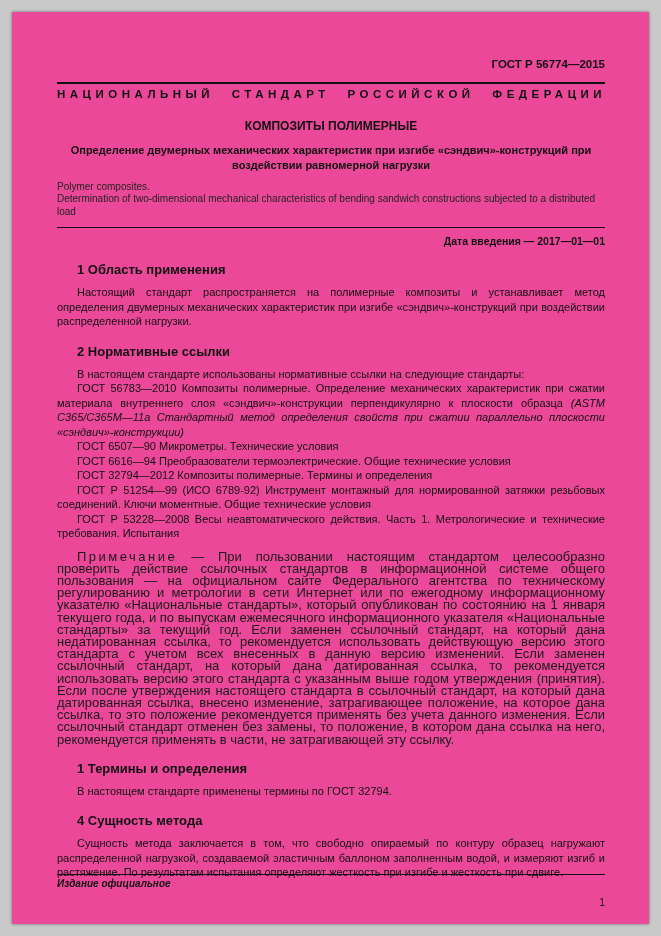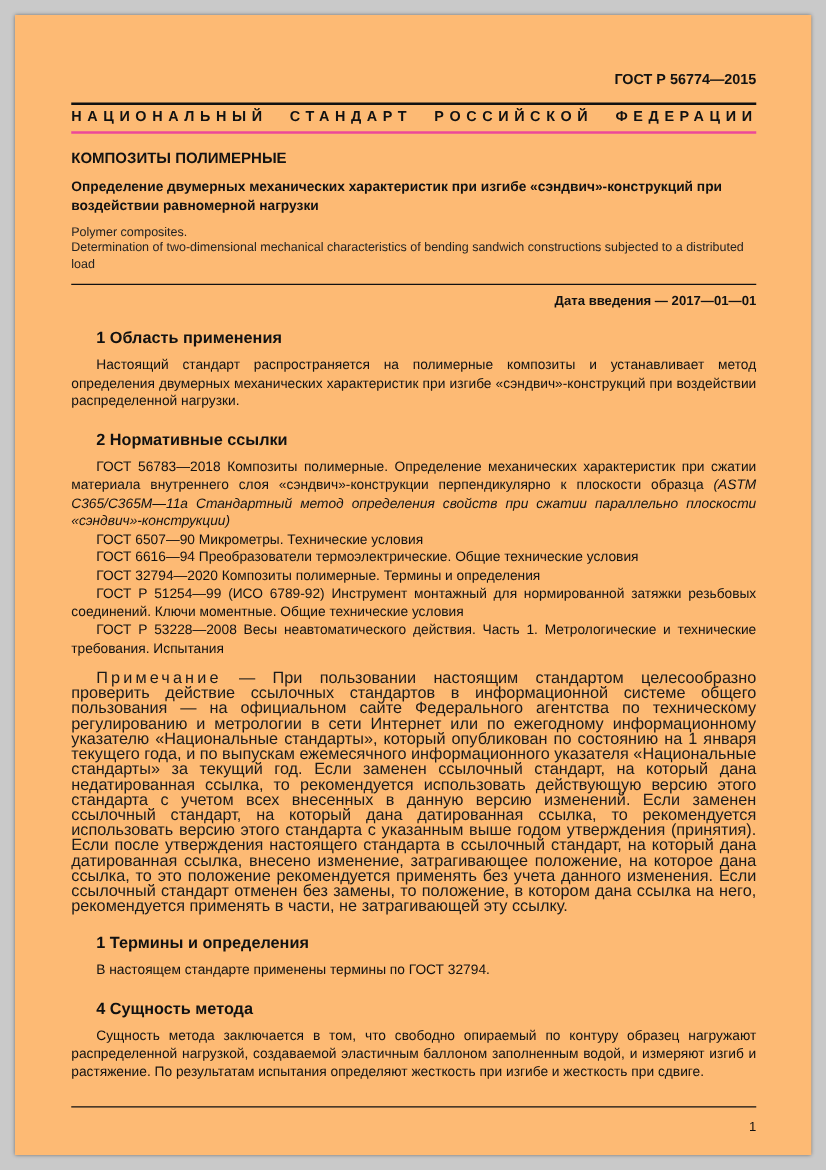--- a/index.html
+++ b/index.html
@@ -8,21 +8,21 @@
     height: 936px;
     background: #c9c9c9;
     font-family: "Liberation Sans", "DejaVu Sans", sans-serif;
     color: #111;
   }
   .page {
     position: relative;
     width: 637px;
     height: 912px;
     margin: 12px auto;
-    background: #fdba74;
+    background: #ec4899;
     box-shadow: 0 0 3px rgba(0,0,0,.45);
     padding: 46px 44px 0 45px;
     overflow: hidden;
   }
   .doc-number {
     text-align: right;
     font-weight: 700;
     font-size: 11.5px;
     margin-bottom: 12px;
   }
@@ -32,25 +32,27 @@
     padding: 4px 0 5px;
     text-align: center;
     font-weight: 700;
     font-size: 11.5px;
     letter-spacing: 4.5px;
     word-spacing: 10px;
     white-space: nowrap;
   }
   .title-ru {
     margin-top: 12px;
+    text-align: center;
     font-weight: 700;
     font-size: 12px;
   }
   .subtitle {
     margin-top: 10px;
+    text-align: center;
     font-weight: 700;
     font-size: 11px;
     line-height: 1.36;
   }
   .title-en {
     margin-top: 8px;
     text-align: left;
     font-size: 10px;
     line-height: 1.24;
     color: #222;
@@ -128,35 +130,37 @@
   </div>
 
   <div class="top-rule"></div>
 
   <div class="intro-date">Дата введения — 2017—01—01</div>
 
   <h2 class="sec">1 Область применения</h2>
   <p class="body">Настоящий стандарт распространяется на полимерные композиты и устанавливает метод определения двумерных механических характеристик при изгибе «сэндвич»-конструкций при воздействии распределенной нагрузки.</p>
 
   <h2 class="sec">2 Нормативные ссылки</h2>
+  <p class="body">В настоящем стандарте использованы нормативные ссылки на следующие стандарты:</p>
 
-  <p class="body ref"><span>ГОСТ 56783—2018 Композиты полимерные. Определение механических характеристик при сжатии материала внутреннего слоя «сэндвич»-конструкции перпендикулярно к плоскости образца </span><span class="it">(ASTM C365/C365M—11a Стандартный метод определения свойств при сжатии параллельно плоскости «сэндвич»-конструкции)</span></p>
+  <p class="body ref"><span>ГОСТ 56783—2010 Композиты полимерные. Определение механических характеристик при сжатии материала внутреннего слоя «сэндвич»-конструкции перпендикулярно к плоскости образца </span><span class="it">(ASTM C365/C365M—11a Стандартный метод определения свойств при сжатии параллельно плоскости «сэндвич»-конструкции)</span></p>
   <p class="body ref"><span>ГОСТ 6507—90 Микрометры. Технические условия</span><span class="it"></span></p>
   <p class="body ref"><span>ГОСТ 6616—94 Преобразователи термоэлектрические. Общие технические условия</span><span class="it"></span></p>
-  <p class="body ref"><span>ГОСТ 32794—2020 Композиты полимерные. Термины и определения</span><span class="it"></span></p>
+  <p class="body ref"><span>ГОСТ 32794—2012 Композиты полимерные. Термины и определения</span><span class="it"></span></p>
   <p class="body ref"><span>ГОСТ Р 51254—99 (ИСО 6789-92) Инструмент монтажный для нормированной затяжки резьбовых соединений. Ключи моментные. Общие технические условия</span><span class="it"></span></p>
   <p class="body ref"><span>ГОСТ Р 53228—2008 Весы неавтоматического действия. Часть 1. Метрологические и технические требования. Испытания</span><span class="it"></span></p>
 
   <p class="note">
     <span class="note-label">Примечание</span> <span>— При пользовании настоящим стандартом целесообразно проверить действие ссылочных стандартов в информационной системе общего пользования — на официальном сайте Федерального агентства по техническому регулированию и метрологии в сети Интернет или по ежегодному информационному указателю «Национальные стандарты», который опубликован по состоянию на 1 января текущего года, и по выпускам ежемесячного информационного указателя «Национальные стандарты» за текущий год. Если заменен ссылочный стандарт, на который дана недатированная ссылка, то рекомендуется использовать действующую версию этого стандарта с учетом всех внесенных в данную версию изменений. Если заменен ссылочный стандарт, на который дана датированная ссылка, то рекомендуется использовать версию этого стандарта с указанным выше годом утверждения (принятия). Если после утверждения настоящего стандарта в ссылочный стандарт, на который дана датированная ссылка, внесено изменение, затрагивающее положение, на которое дана ссылка, то это положение рекомендуется применять без учета данного изменения. Если ссылочный стандарт отменен без замены, то положение, в котором дана ссылка на него, рекомендуется применять в части, не затрагивающей эту ссылку.</span>
   </p>
 
   <h2 class="sec">1 Термины и определения</h2>
   <p class="body">В настоящем стандарте применены термины по ГОСТ 32794.</p>
 
   <h2 class="sec">4 Сущность метода</h2>
   <p class="body">Сущность метода заключается в том, что свободно опираемый по контуру образец нагружают распределенной нагрузкой, создаваемой эластичным баллоном заполненным водой, и измеряют изгиб и растяжение. По результатам испытания определяют жесткость при изгибе и жесткость при сдвиге.</p>
 
   <div class="footer">
+    <div class="edition">Издание официальное</div>
     <div class="page-num">1</div>
   </div>
 
 </div>
 
 </body></html>

